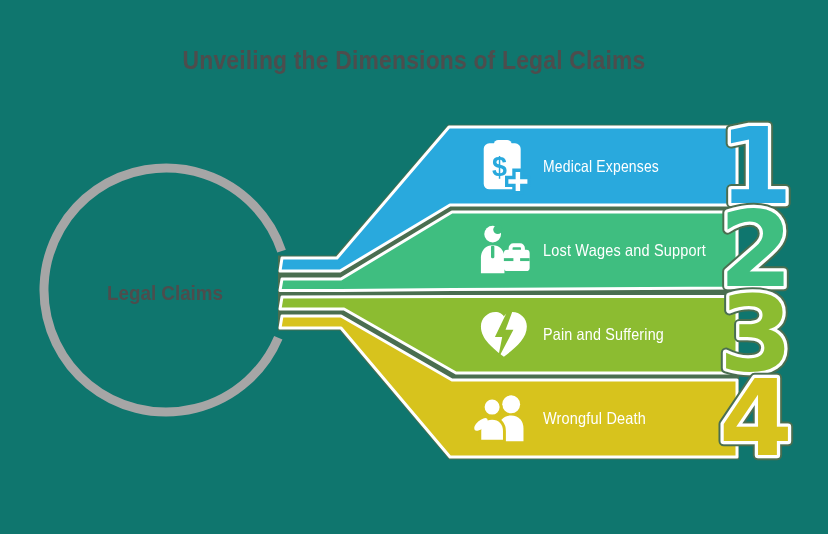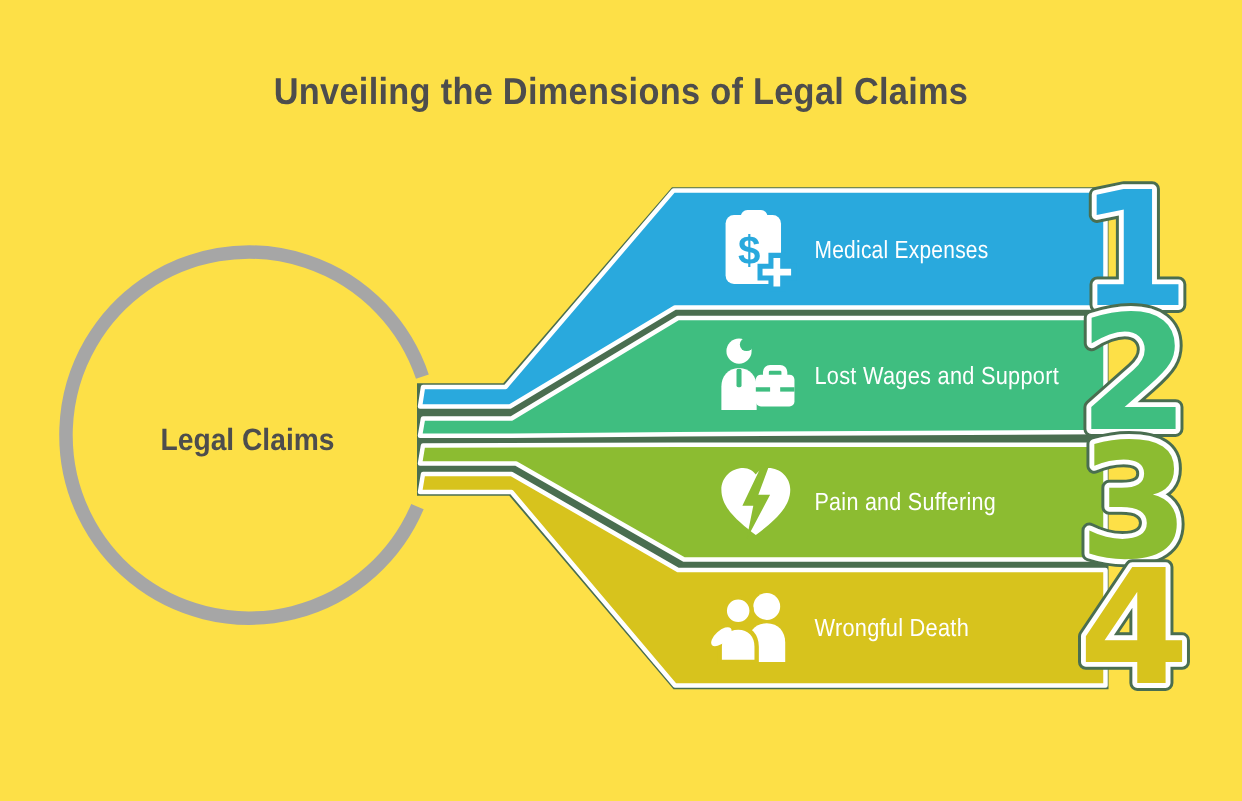--- a/index.html
+++ b/index.html
@@ -1,16 +1,16 @@
 <!DOCTYPE html>
 <html><head>
 <meta charset="utf-8">
 <style>
   html,body{margin:0;padding:0;background:#fff;}
-  .stage{position:relative;width:828px;height:534px;background:#fde047;overflow:hidden;
+  .stage{position:relative;width:828px;height:534px;background:#0f766e;overflow:hidden;
          font-family:"Liberation Sans",sans-serif;}
   .title{font-family:"Liberation Sans",sans-serif;font-size:25px;font-weight:bold;
          text-anchor:middle;letter-spacing:.2px;}
   .hub-label{font-family:"Liberation Sans",sans-serif;font-size:20.5px;font-weight:bold;
          text-anchor:middle;}
   .ring{fill:none;stroke-width:9;}
   .band{stroke:#ffffff;stroke-width:3;stroke-linejoin:round;}
   .label{font-family:"Liberation Sans",sans-serif;font-size:16.5px;font-weight:500;
          fill:#ffffff;letter-spacing:.2px;}
   .num,.num-back{font-family:"DejaVu Sans",sans-serif;font-weight:bold;font-size:106px;

